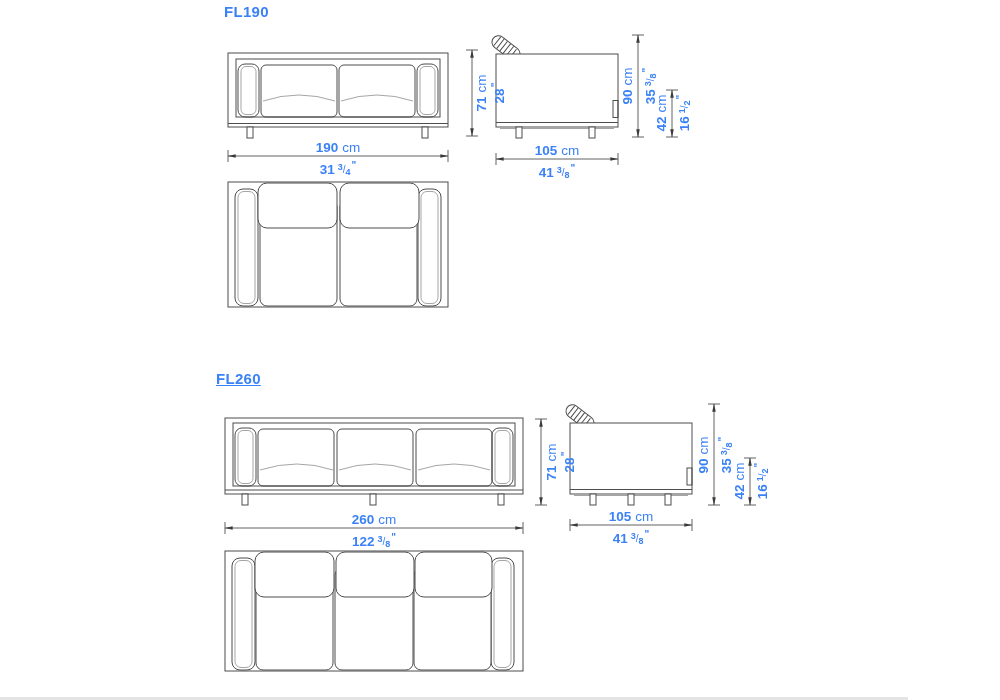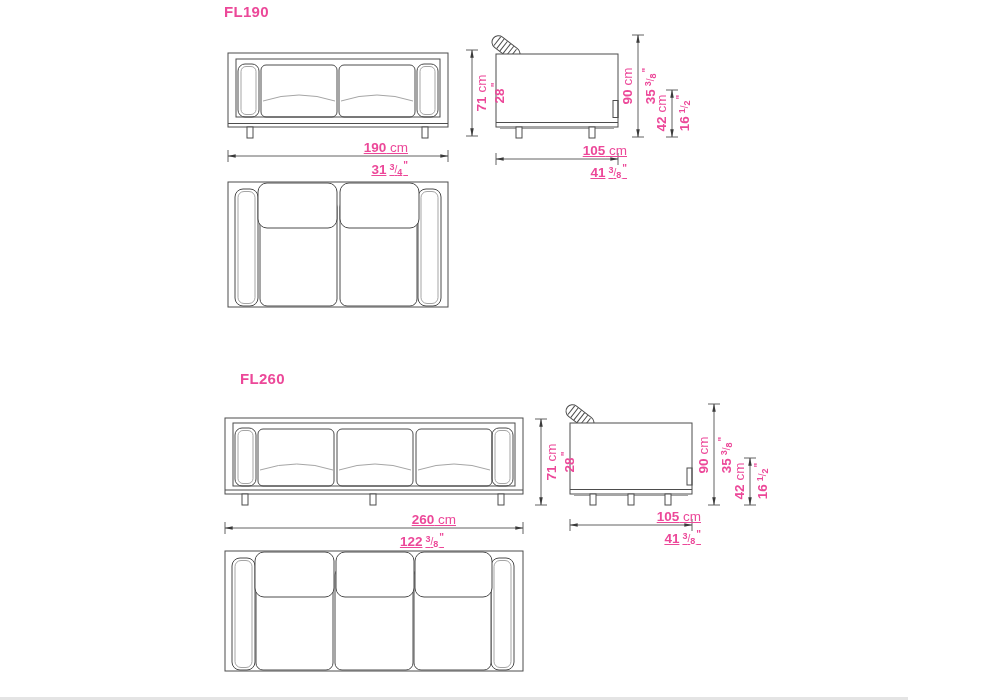--- a/index.html
+++ b/index.html
@@ -1,20 +1,20 @@
 <!DOCTYPE html>
 <html><head>
 <meta charset="utf-8">
 <style>
   html,body{margin:0;padding:0;background:#fff;}
   .canvas{position:relative;width:908px;height:700px;background:#fff;overflow:hidden;
-          font-family:"Liberation Sans",sans-serif;color:#ec4899;}
+          font-family:"Liberation Sans",sans-serif;color:#3b82f6;}
   .canvas svg{position:absolute;left:0;top:0;}
   .model-title{position:absolute;font-size:15px;font-weight:bold;letter-spacing:.3px;}
-  .lbl{position:absolute;width:140px;text-align:right;font-size:13.5px;line-height:16px;white-space:nowrap;text-decoration:underline;}
+  .lbl{position:absolute;width:140px;text-align:center;font-size:13.5px;line-height:16px;white-space:nowrap;}
   .rlbl{position:absolute;width:90px;height:16px;line-height:16px;text-align:center;font-size:13.5px;
         white-space:nowrap;transform:rotate(-90deg);}
   .n{font-weight:bold;}
   .u{font-weight:normal;}
   .fr{margin-left:3px;}
   .sup{font-size:9px;font-weight:bold;vertical-align:4.5px;}
   .sub{font-size:9px;font-weight:bold;vertical-align:-1px;}
   .sl{font-size:10px;font-weight:normal;vertical-align:1.5px;}
   .mk{font-size:10px;font-weight:bold;vertical-align:4.5px;margin-left:1px;}
   
@@ -200,23 +200,23 @@
     <span class="n">35</span><span class="fr"><span class="sup">3</span><span class="sl">/</span><span class="sub">8</span></span><span class="mk">"</span>
   </div>
 
   <div class="rlbl" style="left:617px;top:105px;">
     <span class="n">42</span> <span class="u">cm</span>
   </div>
   <div class="rlbl" style="left:636px;top:105px;">
     <span class="n">16</span><span class="fr"><span class="sup">1</span><span class="sl">/</span><span class="sub">2</span></span><span class="mk">"</span>
   </div>
 
-  <div class="model-title" style="left:240px;top:370px;">FL260</div>
-
-  <div class="lbl" style="left:316px;top:512px;">
+  <div class="model-title" style="left:216px;top:370px;text-decoration:underline;">FL260</div>
+
+  <div class="lbl" style="left:304px;top:512px;">
     <span class="n">260</span> <span class="u">cm</span>
   </div>
   <div class="lbl" style="left:304px;top:530px;">
     <span class="n">122</span><span class="fr"><span class="sup">3</span><span class="sl">/</span><span class="sub">8</span></span><span class="mk">"</span>
   </div>
 
   <div class="lbl" style="left:561px;top:509px;">
     <span class="n">105</span> <span class="u">cm</span>
   </div>
   <div class="lbl" style="left:561px;top:527px;">

